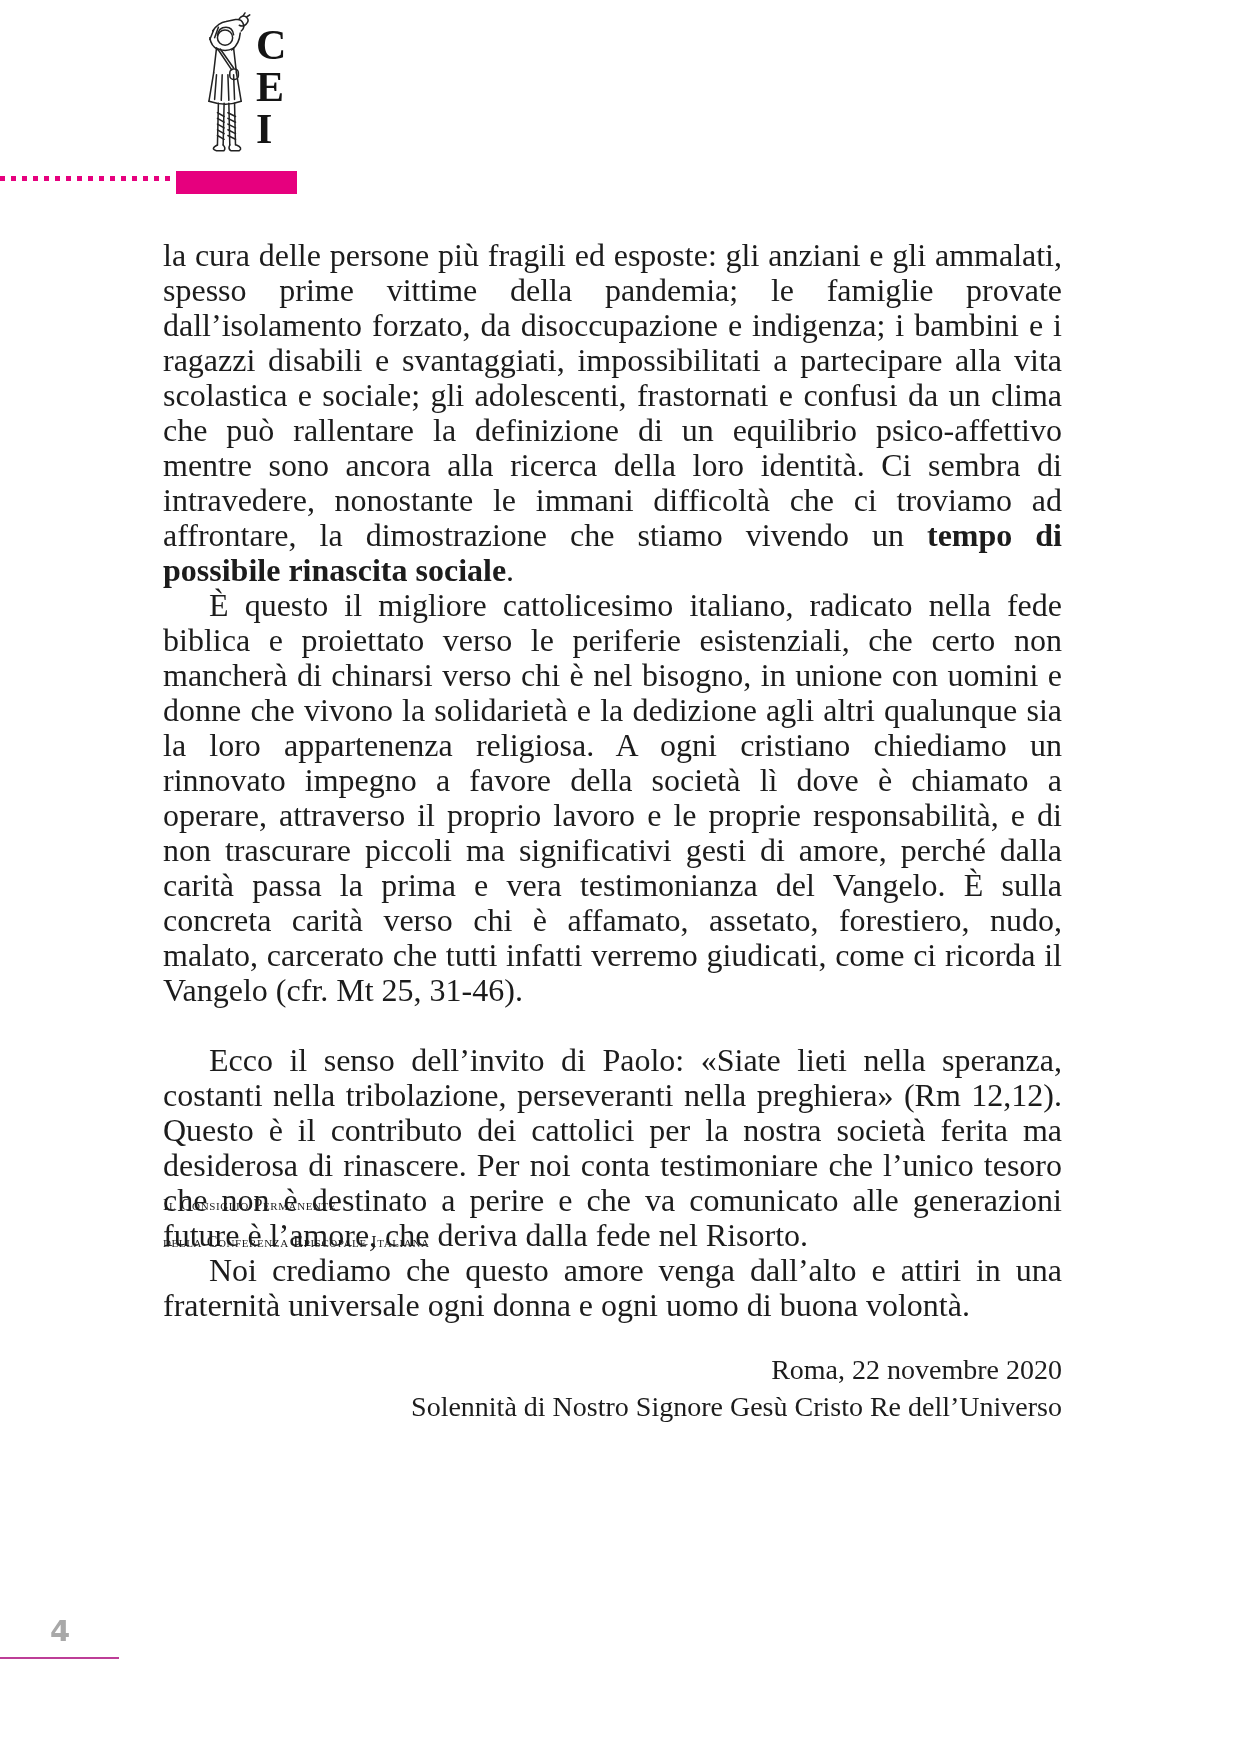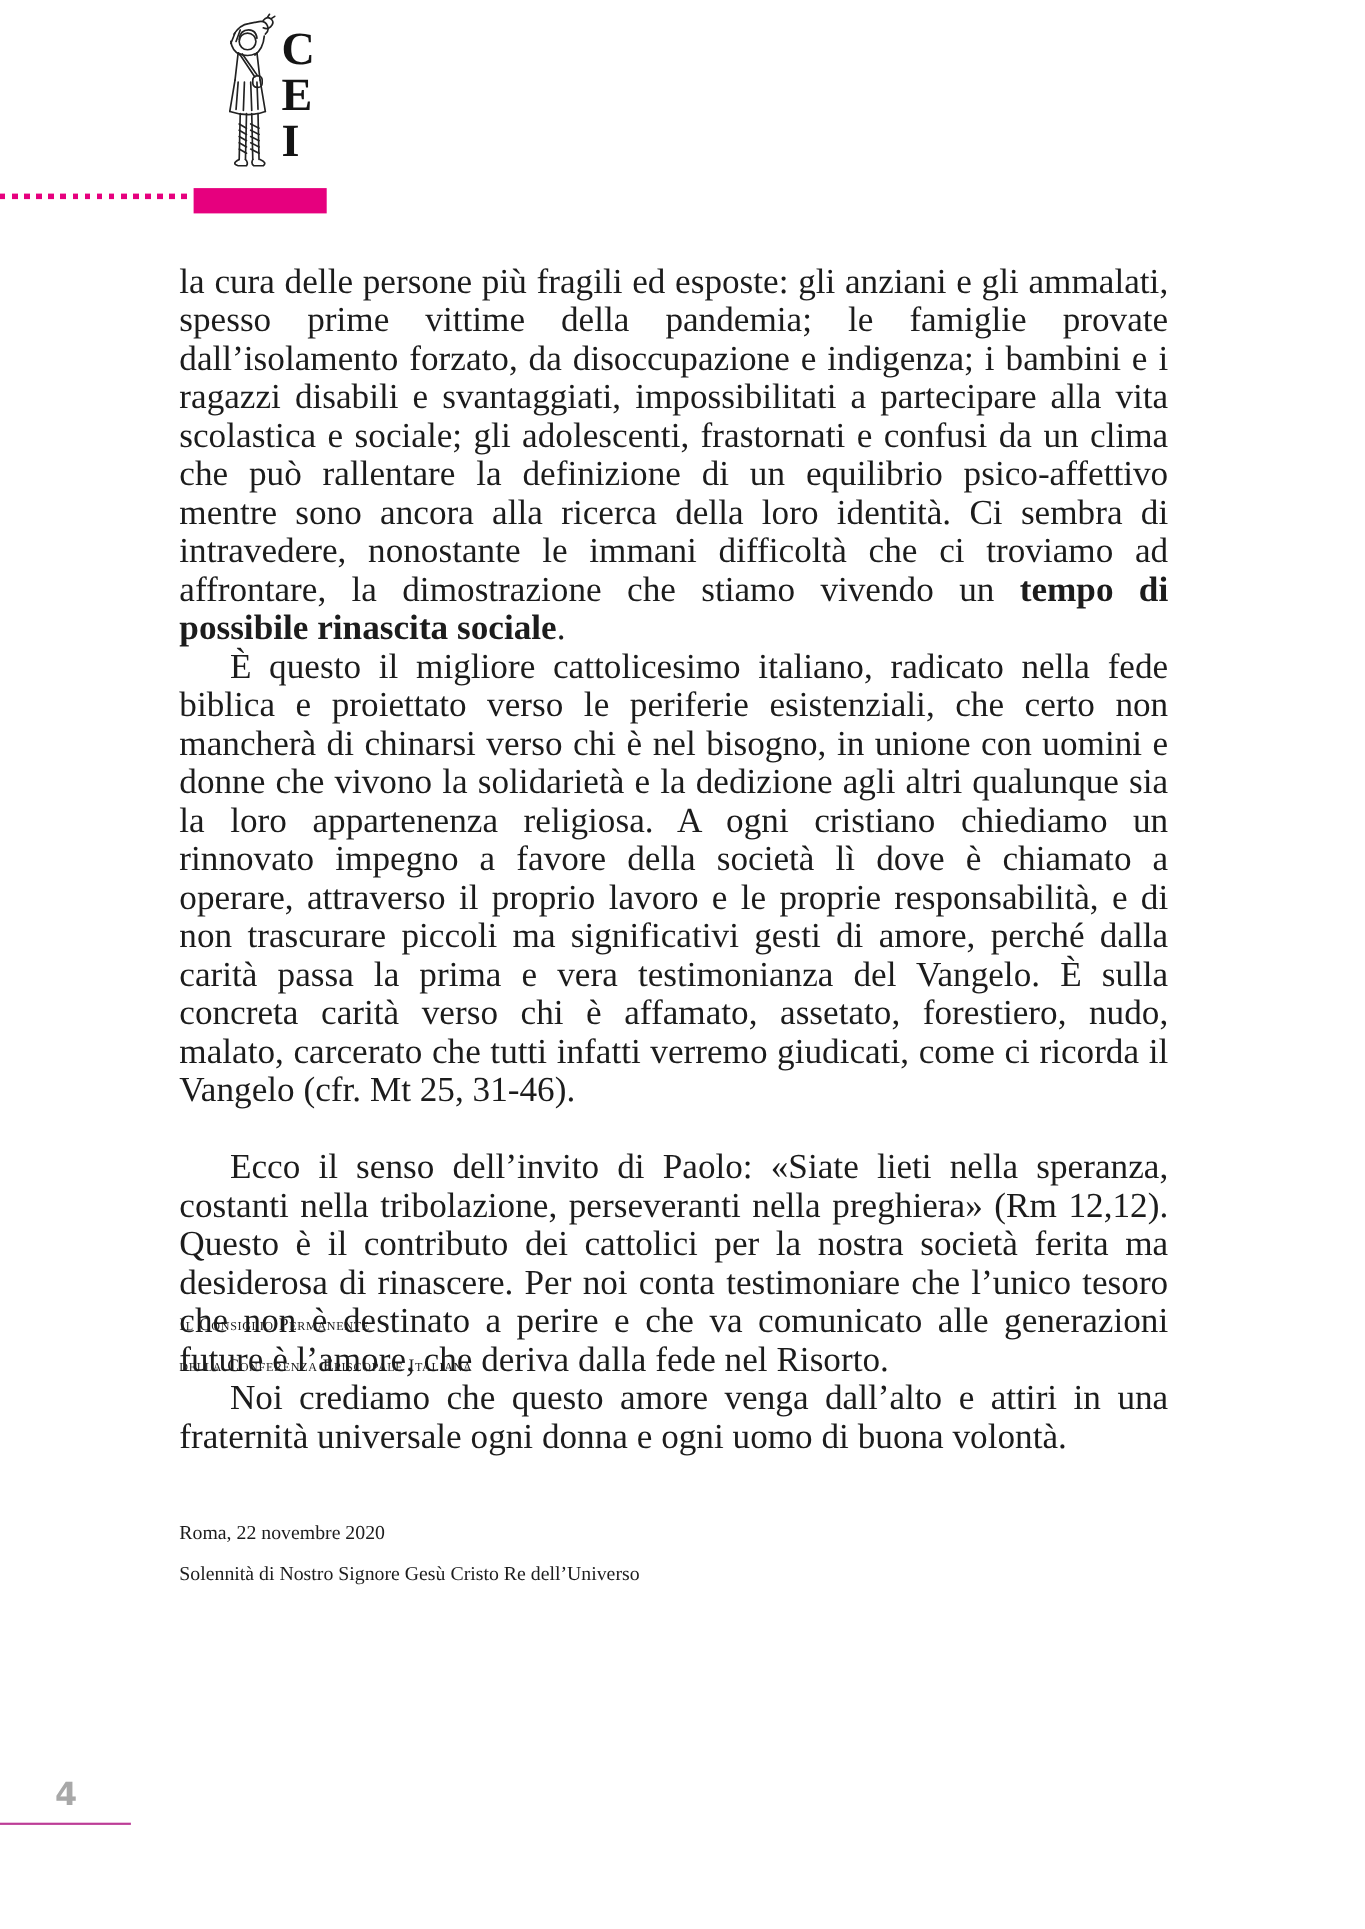--- a/index.html
+++ b/index.html
@@ -77,24 +77,23 @@
     font-variant: small-caps;
     letter-spacing: 0.6px;
   }
 
   
   .dateline {
     position: absolute;
     left: 163px;
     top: 1351px;
     width: 899px;
-    font-size: 18px;
+    font-size: 28px;
     line-height: 37px;
-    text-align: left;
-    margin-top: 24px;
+    text-align: right;
   }
   .dateline .solemnity { }
 
   
   .page-number {
     position: absolute;
     left: 50px;
     top: 1614px;
     font-family: "DejaVu Sans", sans-serif;
     font-weight: 700;

